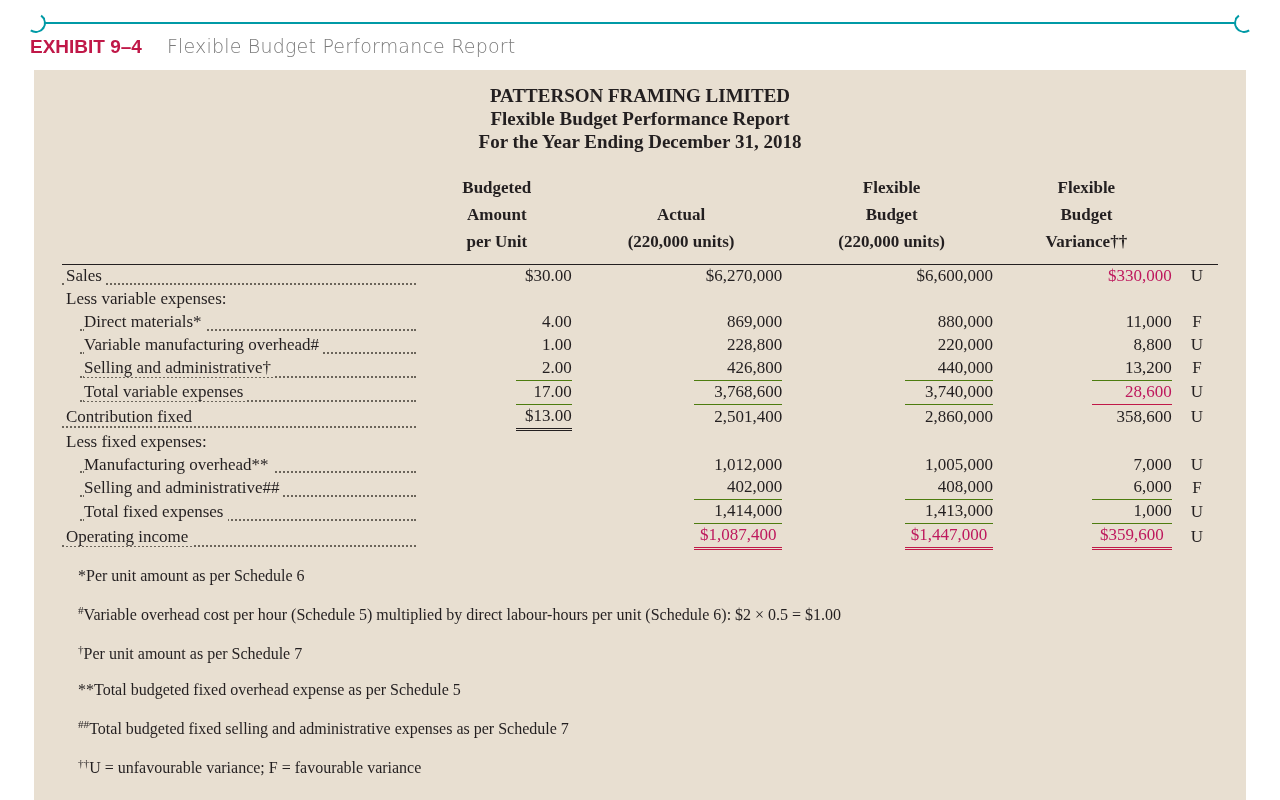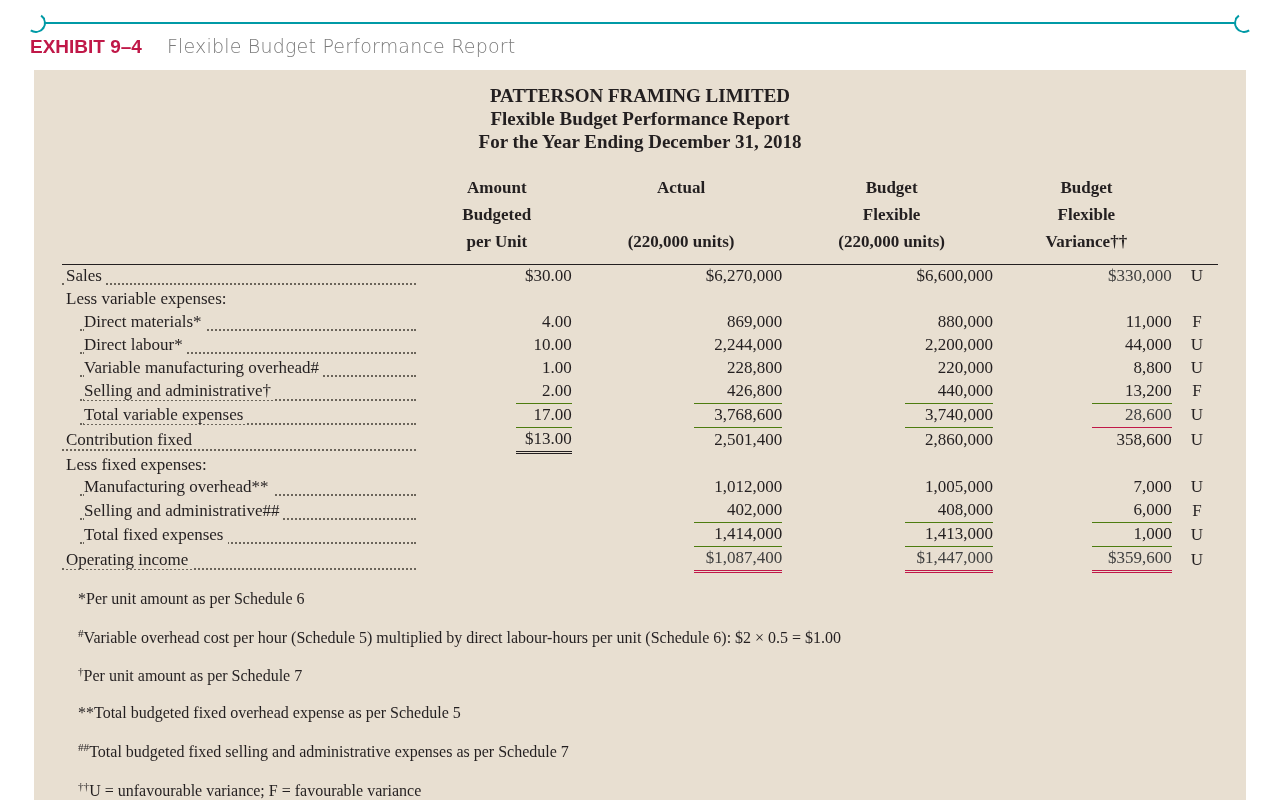--- a/index.html
+++ b/index.html
@@ -151,27 +151,27 @@
     left: 0;
     right: 2px;
     border-bottom: 2px dotted #6b655b;
     z-index: 0;
   }
   .indent1 .txt { margin-left: 18px; }
   .indent1 .dots { left: 18px; }
   
   td.num { text-align: right; padding-right: 24px; }
   td.uf  { text-align: center; width: 26px;}
-  .red { color: #404040; }
+  .red { color: #be185d; }
   
   .u-single { border-bottom: 1px solid #4d7c0f; }
   .u-double { border-bottom: 3px double #231f20; }
   .red .u-single, .red.u-single, .u-single.red { border-color: #c01848; }
   .u-single.redline { border-bottom-color: #c01848; }
-  .u-double.redline { border-bottom-color: #c01848; }
+  .u-double.redline { border-bottom-color: #c01848; text-align: center; }
   
   
   .nwrap { display: inline-block; min-width: 88px; text-align: right; }
   .c-per  .nwrap { min-width: 56px; }
   .c-var  .nwrap { min-width: 80px; }
   .hdr-row th { padding-bottom: 2px;}
   .hdr-rule td, .hdr-rule th { border-bottom: 1px solid #231f20; height: 2px; padding:0;}
   
   .footnotes {
     font-family: "Times New Roman", serif;
@@ -211,33 +211,33 @@
       <colgroup>
         <col style="width:330px">
         <col style="width:150px">
         <col style="width:200px">
         <col style="width:200px">
         <col style="width:170px">
         <col style="width:40px">
       </colgroup>
       <thead>
         <tr class="hdr-row">
+          <th class="hdr-desc"></th>
+          <th>Budgeted</th>
+          <th></th>
+          <th>Flexible</th>
+          <th>Flexible</th>
+          <th></th>
+        </tr>
+        <tr class="hdr-row">
           <th></th>
           <th>Amount</th>
           <th>Actual</th>
           <th>Budget</th>
           <th>Budget</th>
-          <th></th>
-        </tr>
-        <tr class="hdr-row">
-          <th class="hdr-desc"></th>
-          <th>Budgeted</th>
-          <th></th>
-          <th>Flexible</th>
-          <th>Flexible</th>
           <th></th>
         </tr>
         <tr class="hdr-row">
           <th></th>
           <th>per Unit</th>
           <th>(220,000 units)</th>
           <th>(220,000 units)</th>
           <th><span>Variance††</span></th>
           <th></th>
         </tr>
@@ -272,28 +272,20 @@
 
         <tr>
           <td class="desc indent1"><span class="txt">Direct materials*</span><span class="dots"></span></td>
           <td class="num c-per"><span class="nwrap">4.00</span></td>
           <td class="num"><span class="nwrap">869,000</span></td>
           <td class="num"><span class="nwrap">880,000</span></td>
           <td class="num c-var"><span class="nwrap">11,000</span></td>
           <td class="uf">F</td>
         </tr>
 
-        <tr>
-          <td class="desc indent1"><span class="txt">Direct labour*</span><span class="dots"></span></td>
-          <td class="num c-per"><span class="nwrap">10.00</span></td>
-          <td class="num"><span class="nwrap">2,244,000</span></td>
-          <td class="num"><span class="nwrap">2,200,000</span></td>
-          <td class="num c-var"><span class="nwrap">44,000</span></td>
-          <td class="uf">U</td>
-        </tr>
 
         <tr>
           <td class="desc indent1"><span class="txt"><span>Variable manufacturing overhead#</span></span><span class="dots"></span></td>
           <td class="num c-per"><span class="nwrap">1.00</span></td>
           <td class="num"><span class="nwrap">228,800</span></td>
           <td class="num"><span class="nwrap">220,000</span></td>
           <td class="num c-var"><span class="nwrap">8,800</span></td>
           <td class="uf">U</td>
         </tr>
 

